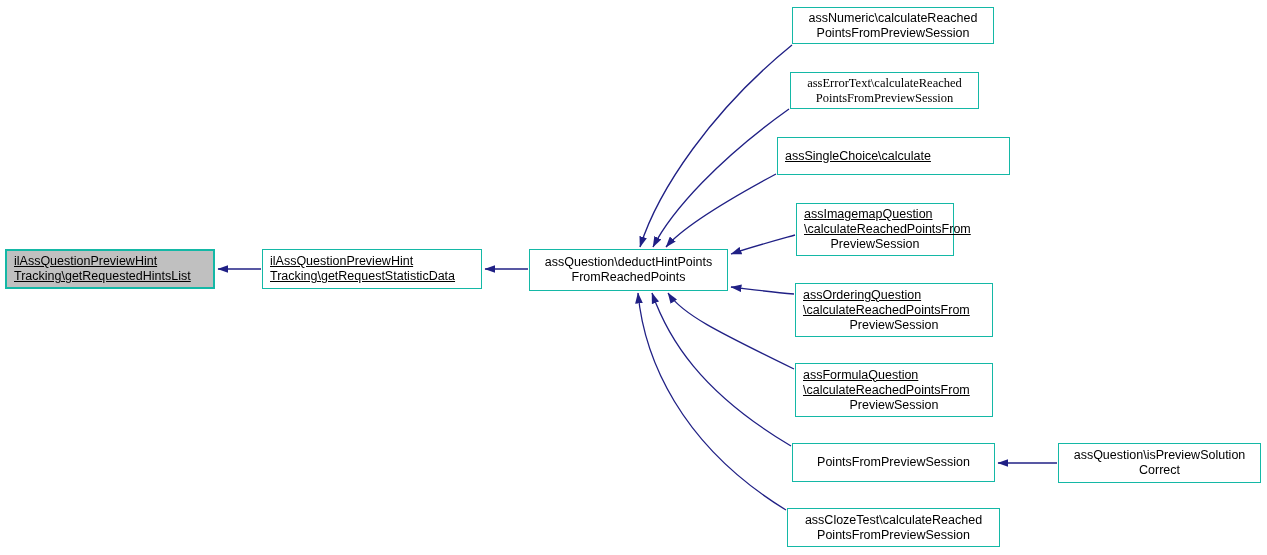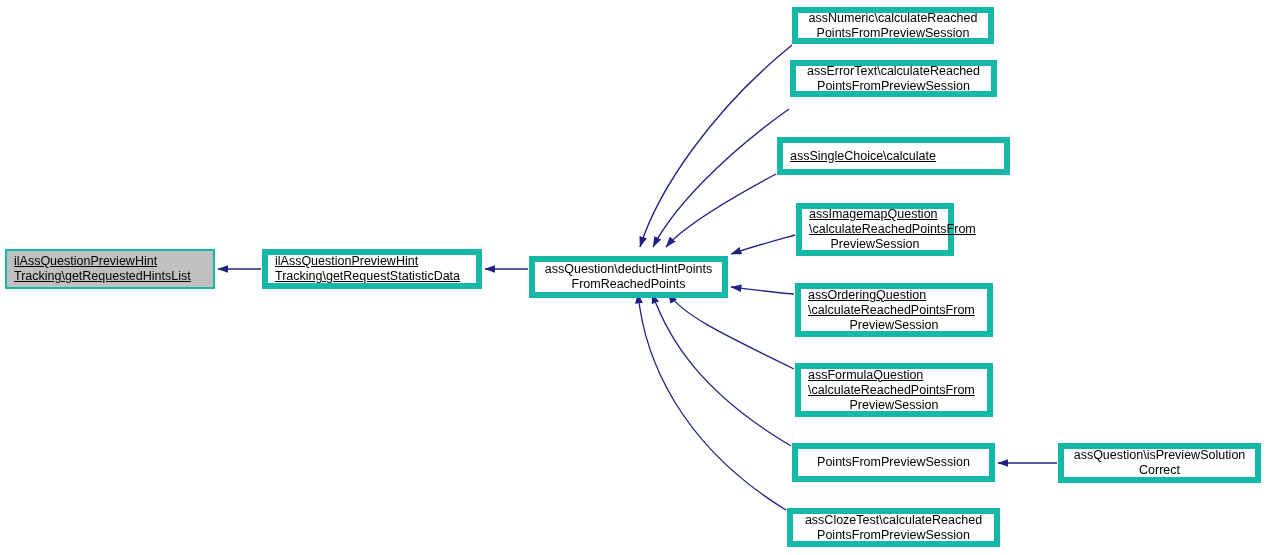--- a/index.html
+++ b/index.html
@@ -29,21 +29,21 @@
     stroke-width: 1.3;
   }
   svg.edges marker path {
     fill: #202085;
     stroke: none;
   }
   .node {
     position: absolute;
     box-sizing: border-box;
     background: #ffffff;
-    border: 6px solid #14b8a6;
+    border: 1px solid #14b8a6;
     color: #000000;
     font-size: 12.5px;
     line-height: 15px;
     display: flex;
     flex-direction: column;
     justify-content: center;
     padding: 2px 4px;
     z-index: 1;
     white-space: nowrap;
   }
@@ -82,31 +82,31 @@
   <div class="node highlight" style="left:5px; top:249px; width:210px; height:40px;">
     <div class="nline" data-align="left">ilAssQuestionPreviewHint</div>
     <div class="nline" data-align="left">Tracking\getRequestedHintsList</div>
   </div>
 
   <div class="node" style="left:262px; top:249px; width:220px; height:40px;">
     <div class="nline" data-align="left">ilAssQuestionPreviewHint</div>
     <div class="nline" data-align="left">Tracking\getRequestStatisticData</div>
   </div>
 
-  <div class="node" style="left:529px; top:256px; width:199px; height:42px;">
+  <div class="node" style="left:529px; top:249px; width:199px; height:42px;">
     <div class="nline" data-align="center">assQuestion\deductHintPoints</div>
     <div class="nline" data-align="center">FromReachedPoints</div>
   </div>
 
   <div class="node" style="left:792px; top:7px; width:202px; height:37px;">
     <div class="nline" data-align="center">assNumeric\calculateReached</div>
     <div class="nline" data-align="center">PointsFromPreviewSession</div>
   </div>
 
-  <div class="node" style="left:790px; top:60px; width:207px; height:37px;">
+  <div class="node" style="left:790px; top:72px; width:189px; height:37px;font-family:Liberation Serif, serif;">
     <div class="nline" data-align="center">assErrorText\calculateReached</div>
     <div class="nline" data-align="center">PointsFromPreviewSession</div>
   </div>
 
   <div class="node" style="left:777px; top:137px; width:233px; height:38px;">
     <div class="nline" data-align="left">assSingleChoice\calculate</div>
   </div>
 
   <div class="node" style="left:796px; top:203px; width:158px; height:53px;">
     <div class="nline" data-align="left">assImagemapQuestion</div>

